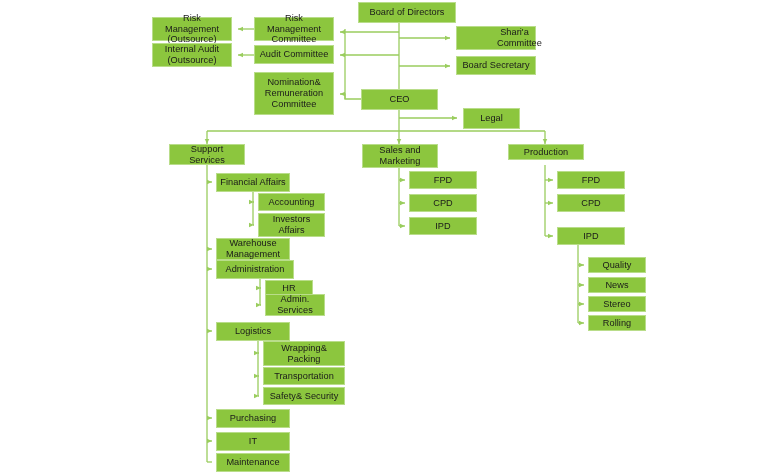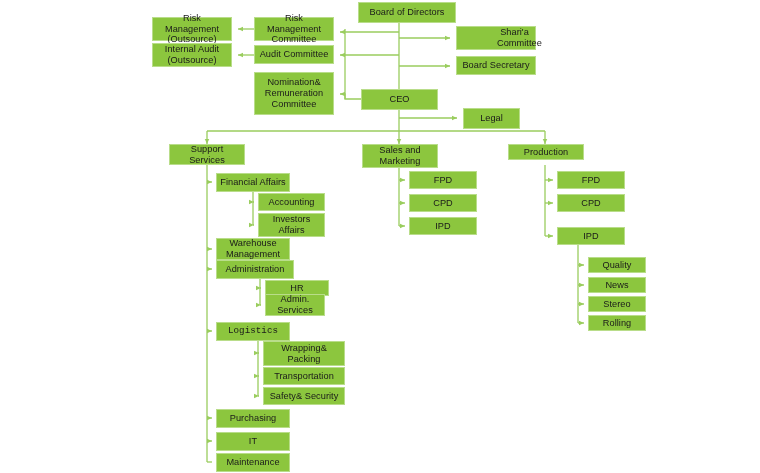--- a/index.html
+++ b/index.html
@@ -210,30 +210,30 @@
 
   <div class="node" style="left: 216px; top: 238px; width: 74px; height: 22px; background: rgb(140, 198, 62); border-color: rgb(185, 221, 138); color: rgb(26, 26, 26);">
     <span class="node-label">Warehouse
 Management</span>
   </div>
 
   <div class="node" style="left: 216px; top: 260px; width: 78px; height: 19px; background: rgb(140, 198, 62); border-color: rgb(185, 221, 138); color: rgb(26, 26, 26);">
     <span class="node-label">Administration</span>
   </div>
 
-  <div class="node" style="left: 265px; top: 280px; width: 64px; height: 16px; background: rgb(140, 198, 62); border-color: rgb(185, 221, 138); color: rgb(26, 26, 26);">
+  <div class="node" style="left: 265px; top: 280px; width: 48px; height: 16px; background: rgb(140, 198, 62); border-color: rgb(185, 221, 138); color: rgb(26, 26, 26);">
     <span class="node-label">HR</span>
   </div>
 
   <div class="node" style="left: 265px; top: 294px; width: 60px; height: 22px; background: rgb(140, 198, 62); border-color: rgb(185, 221, 138); color: rgb(26, 26, 26);">
     <span class="node-label">Admin.
 Services</span>
   </div>
 
-  <div class="node" style="left: 216px; top: 322px; width: 74px; height: 19px; background: rgb(140, 198, 62); border-color: rgb(185, 221, 138); color: rgb(26, 26, 26); font-family: Liberation Mono, monospace;">
+  <div class="node" style="left: 216px; top: 322px; width: 74px; height: 19px; background: rgb(140, 198, 62); border-color: rgb(185, 221, 138); color: rgb(26, 26, 26);">
     <span class="node-label">Logistics</span>
   </div>
 
   <div class="node" style="left: 263px; top: 367px; width: 82px; height: 18px; background: rgb(140, 198, 62); border-color: rgb(185, 221, 138); color: rgb(26, 26, 26);">
     <span class="node-label">Transportation</span>
   </div>
 
   <div class="node" style="left: 263px; top: 341px; width: 82px; height: 25px; background: rgb(140, 198, 62); border-color: rgb(185, 221, 138); color: rgb(26, 26, 26);">
     <span class="node-label">Wrapping&amp;
 Packing</span>

